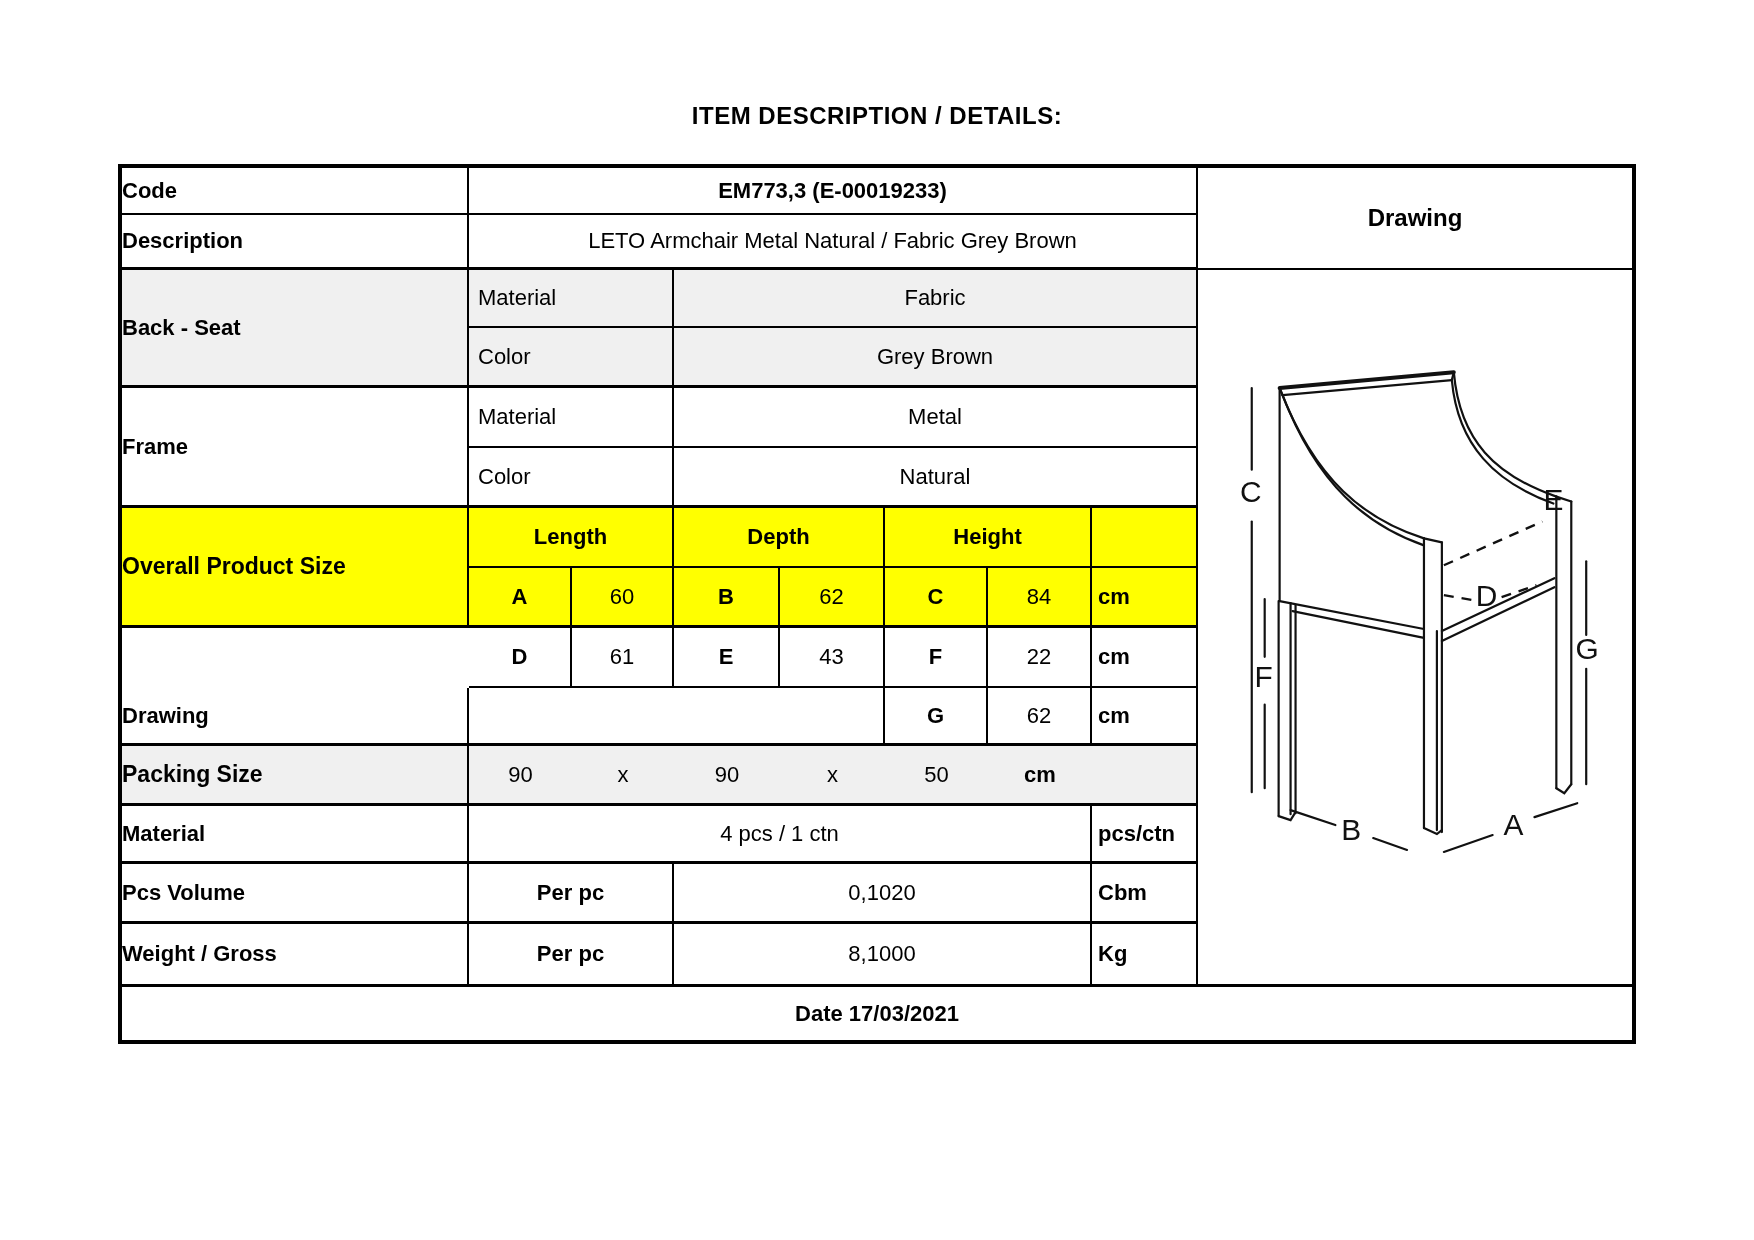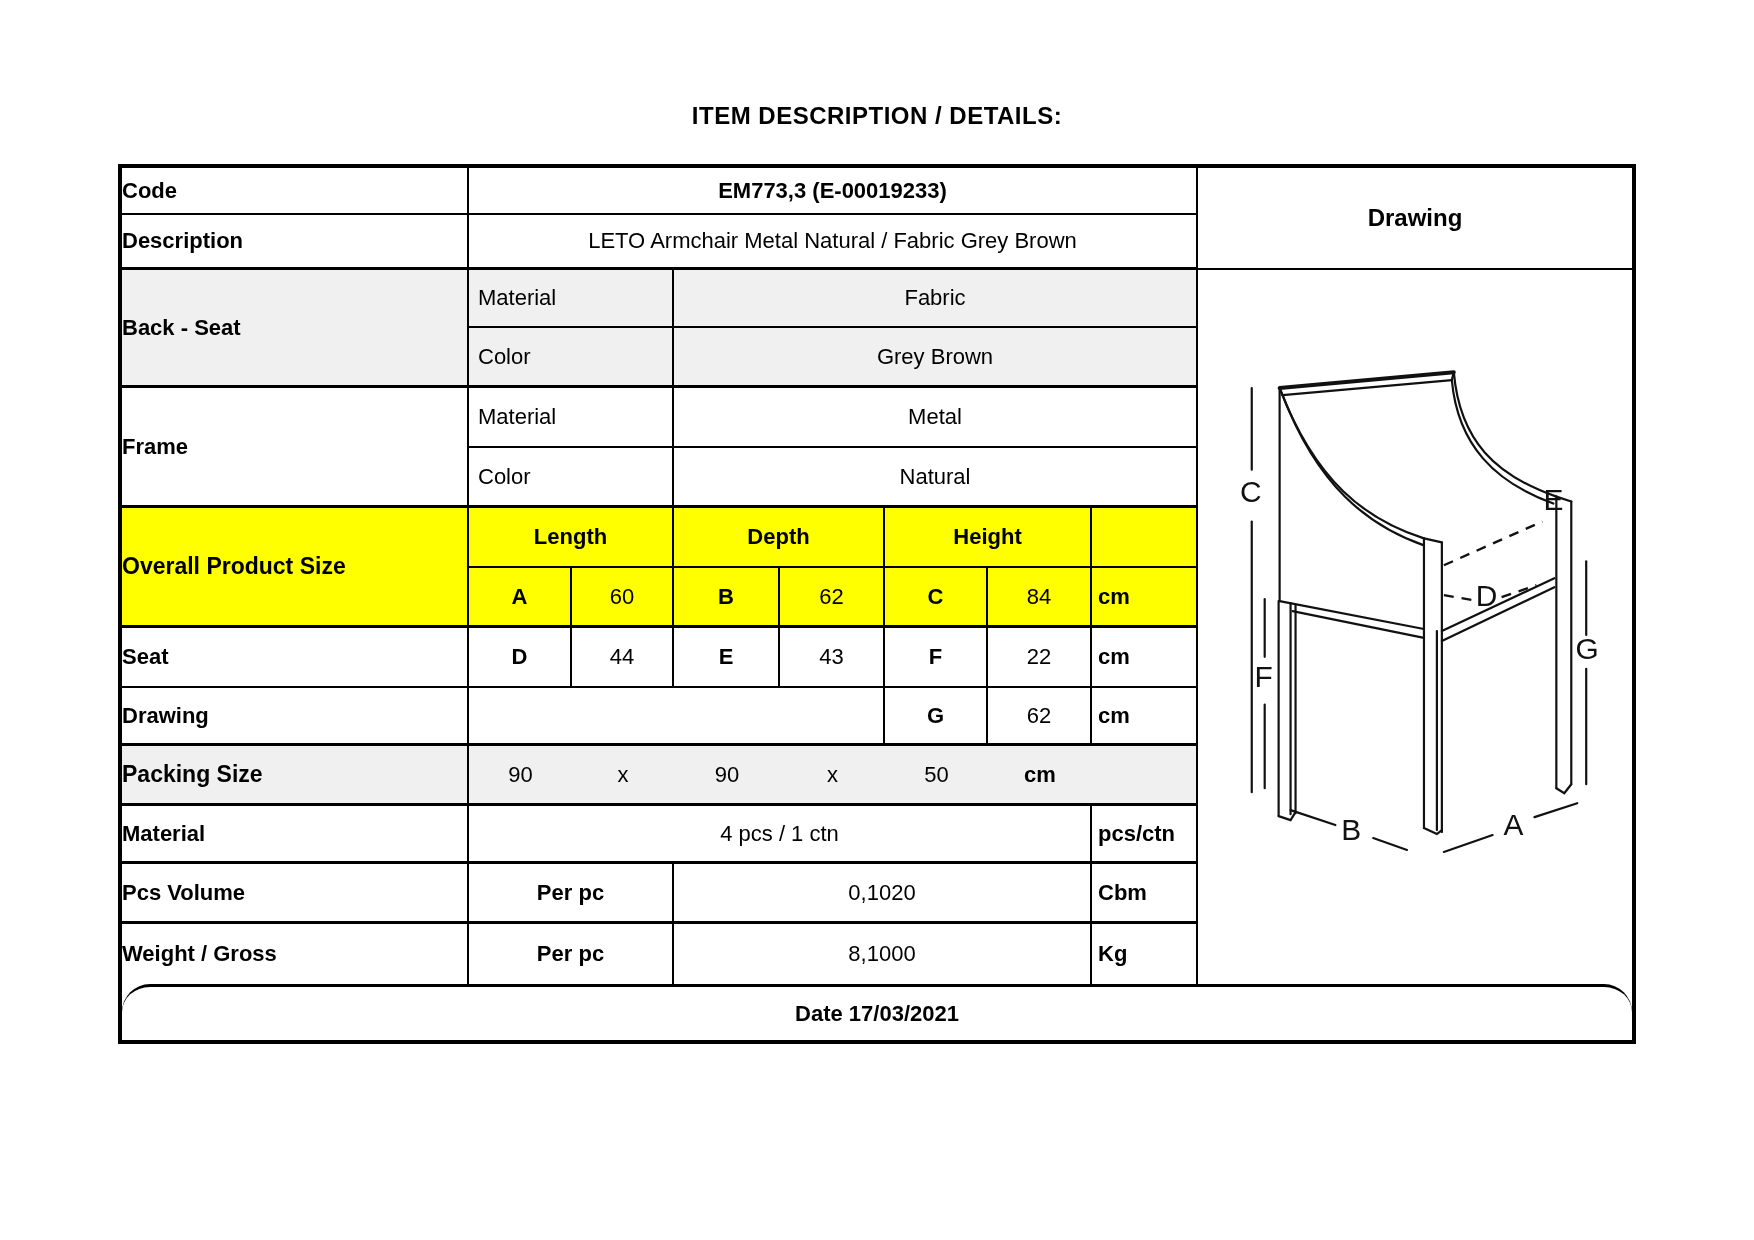--- a/index.html
+++ b/index.html
@@ -24,21 +24,21 @@
   .grey{background:#f0f0f0;}
   .yel{background:#ffff00;}
   #drawing-col{position:absolute;left:1074px;top:0;width:436px;height:816px;
                border-left:2px solid #000;box-sizing:border-box;}
   #drawing-header{height:102px;border-bottom:2px solid #000;box-sizing:border-box;
                   display:flex;align-items:center;justify-content:center;
                   font-weight:bold;font-size:24px;}
   #drawing-area{height:712px;}
   #date-row{position:absolute;left:0;top:816px;width:1510px;height:56px;
             border-top:3px solid #000;box-sizing:border-box;display:flex;
-            align-items:center;justify-content:center;font-weight:bold;border-radius:28px;}
+            align-items:center;justify-content:center;font-weight:bold;}
   .packflex{display:flex;width:100%;height:100%;align-items:center;}
   .packflex span{display:block;text-align:center;}
   svg text{font-family:"Liberation Sans",sans-serif;font-size:30px;fill:#111;}
   .ln{stroke:#111;stroke-width:2.2;fill:none;stroke-linecap:round;}
   .lnb{stroke:#111;stroke-width:4;fill:none;stroke-linecap:round;}
   .dash{stroke:#111;stroke-width:2.4;fill:none;stroke-dasharray:10 8;}
 </style>
 </head>
 <body>
 
@@ -74,23 +74,22 @@
       <div class="cell ctr b br bb yel" style="grid-area:7/6/8/8">Height</div>
       <div class="cell bb yel" style="grid-area:7/8/8/9"></div>
       <div class="cell ctr b br bb3 yel" style="grid-area:8/2/9/3">A</div>
       <div class="cell ctr br bb3 yel" style="grid-area:8/3/9/4">60</div>
       <div class="cell ctr b br bb3 yel" style="grid-area:8/4/9/5">B</div>
       <div class="cell ctr br bb3 yel" style="grid-area:8/5/9/6">62</div>
       <div class="cell ctr b br bb3 yel" style="grid-area:8/6/9/7">C</div>
       <div class="cell ctr br bb3 yel" style="grid-area:8/7/9/8">84</div>
       <div class="cell unit bb3 yel" style="grid-area:8/8/9/9">cm</div>
 
-      <div class="cell lbl br bb" style="grid-area:9/1/10/2">Seat</div>
       <div class="cell ctr b br bb" style="grid-area:9/2/10/3">D</div>
-      <div class="cell ctr br bb" style="grid-area:9/3/10/4">44</div>
+      <div class="cell ctr br bb" style="grid-area:9/3/10/4">61</div>
       <div class="cell ctr b br bb" style="grid-area:9/4/10/5">E</div>
       <div class="cell ctr br bb" style="grid-area:9/5/10/6">43</div>
       <div class="cell ctr b br bb" style="grid-area:9/6/10/7">F</div>
       <div class="cell ctr br bb" style="grid-area:9/7/10/8">22</div>
       <div class="cell unit bb" style="grid-area:9/8/10/9">cm</div>
 
       <div class="cell lbl br bb3" style="grid-area:10/1/11/2">Drawing</div>
       <div class="cell br bb3" style="grid-area:10/2/11/6"></div>
       <div class="cell ctr b br bb3" style="grid-area:10/6/11/7">G</div>
       <div class="cell ctr br bb3" style="grid-area:10/7/11/8">62</div>

